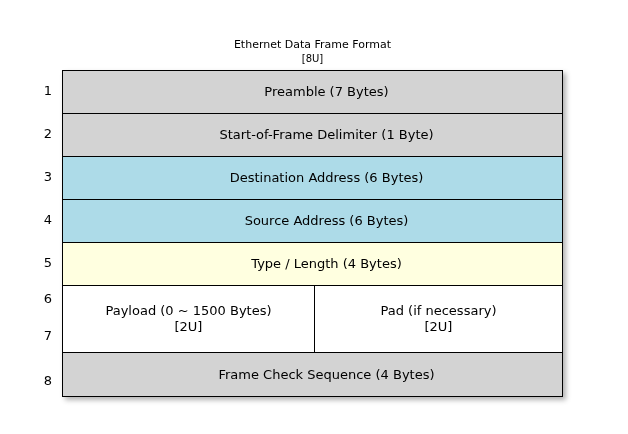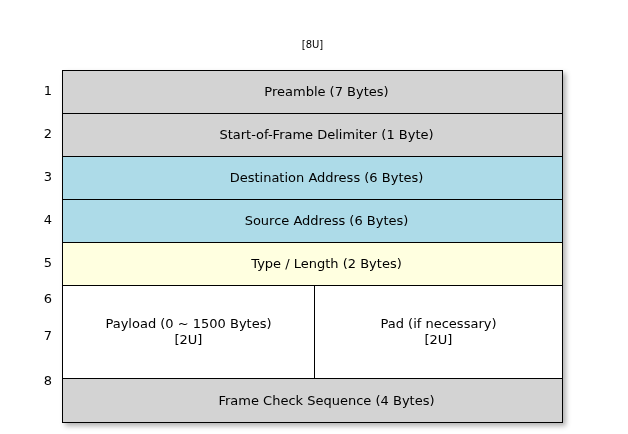--- a/index.html
+++ b/index.html
@@ -91,21 +91,21 @@
     line-height: 16px;
     text-align: center;
     color: #000;
     white-space: nowrap;
   }
   .sub-line {
     display: block;
   }
 
   .h-single { height: 43px; padding-left: 28px; }
-  .h-payload { height: 93px; justify-content: center; }
+  .h-payload { height: 67px; justify-content: center; }
 
   .fill-gray { background: #d3d3d3; }
   .fill-blue { background: #addbe8; }
   .fill-cream { background: #ffffe0; }
   .fill-white { background: #ffffff; }
 
   
   .split-row {
     display: flex;
     align-items: stretch;
@@ -124,20 +124,21 @@
   .split-cell.right {
     flex: 1 1 auto;
   }
 </style>
 </head>
 <body>
 
 <div id="diagram-root">
 
   <div class="title-block">
+    <span class="title-main">Ethernet Data Frame Format</span>
     <span class="title-sub">[8U]</span>
   </div>
 
   <div class="row-numbers">
     <div class="row-number" style="top:14px">1</div>
     <div class="row-number" style="top:57px">2</div>
     <div class="row-number" style="top:100px">3</div>
     <div class="row-number" style="top:143px">4</div>
     <div class="row-number" style="top:186px">5</div>
     <div class="row-number" style="top:222px">6</div>
@@ -157,21 +158,21 @@
 
     <div class="frame-row h-single fill-blue">
       <span class="cell-text">Destination Address (6 Bytes)</span>
     </div>
 
     <div class="frame-row h-single fill-blue">
       <span class="cell-text">Source Address (6 Bytes)</span>
     </div>
 
     <div class="frame-row h-single fill-cream">
-      <span class="cell-text">Type / Length (2 Bytes)</span>
+      <span class="cell-text">Type / Length (4 Bytes)</span>
     </div>
 
     <div class="frame-row h-payload fill-white split-row">
       <div class="split-cell left">
         <span class="cell-text">
           <span class="sub-line">Payload (0 ~ 1500 Bytes)</span>
           <span class="sub-line">[2U]</span>
         </span>
       </div>
       <div class="split-cell right">

